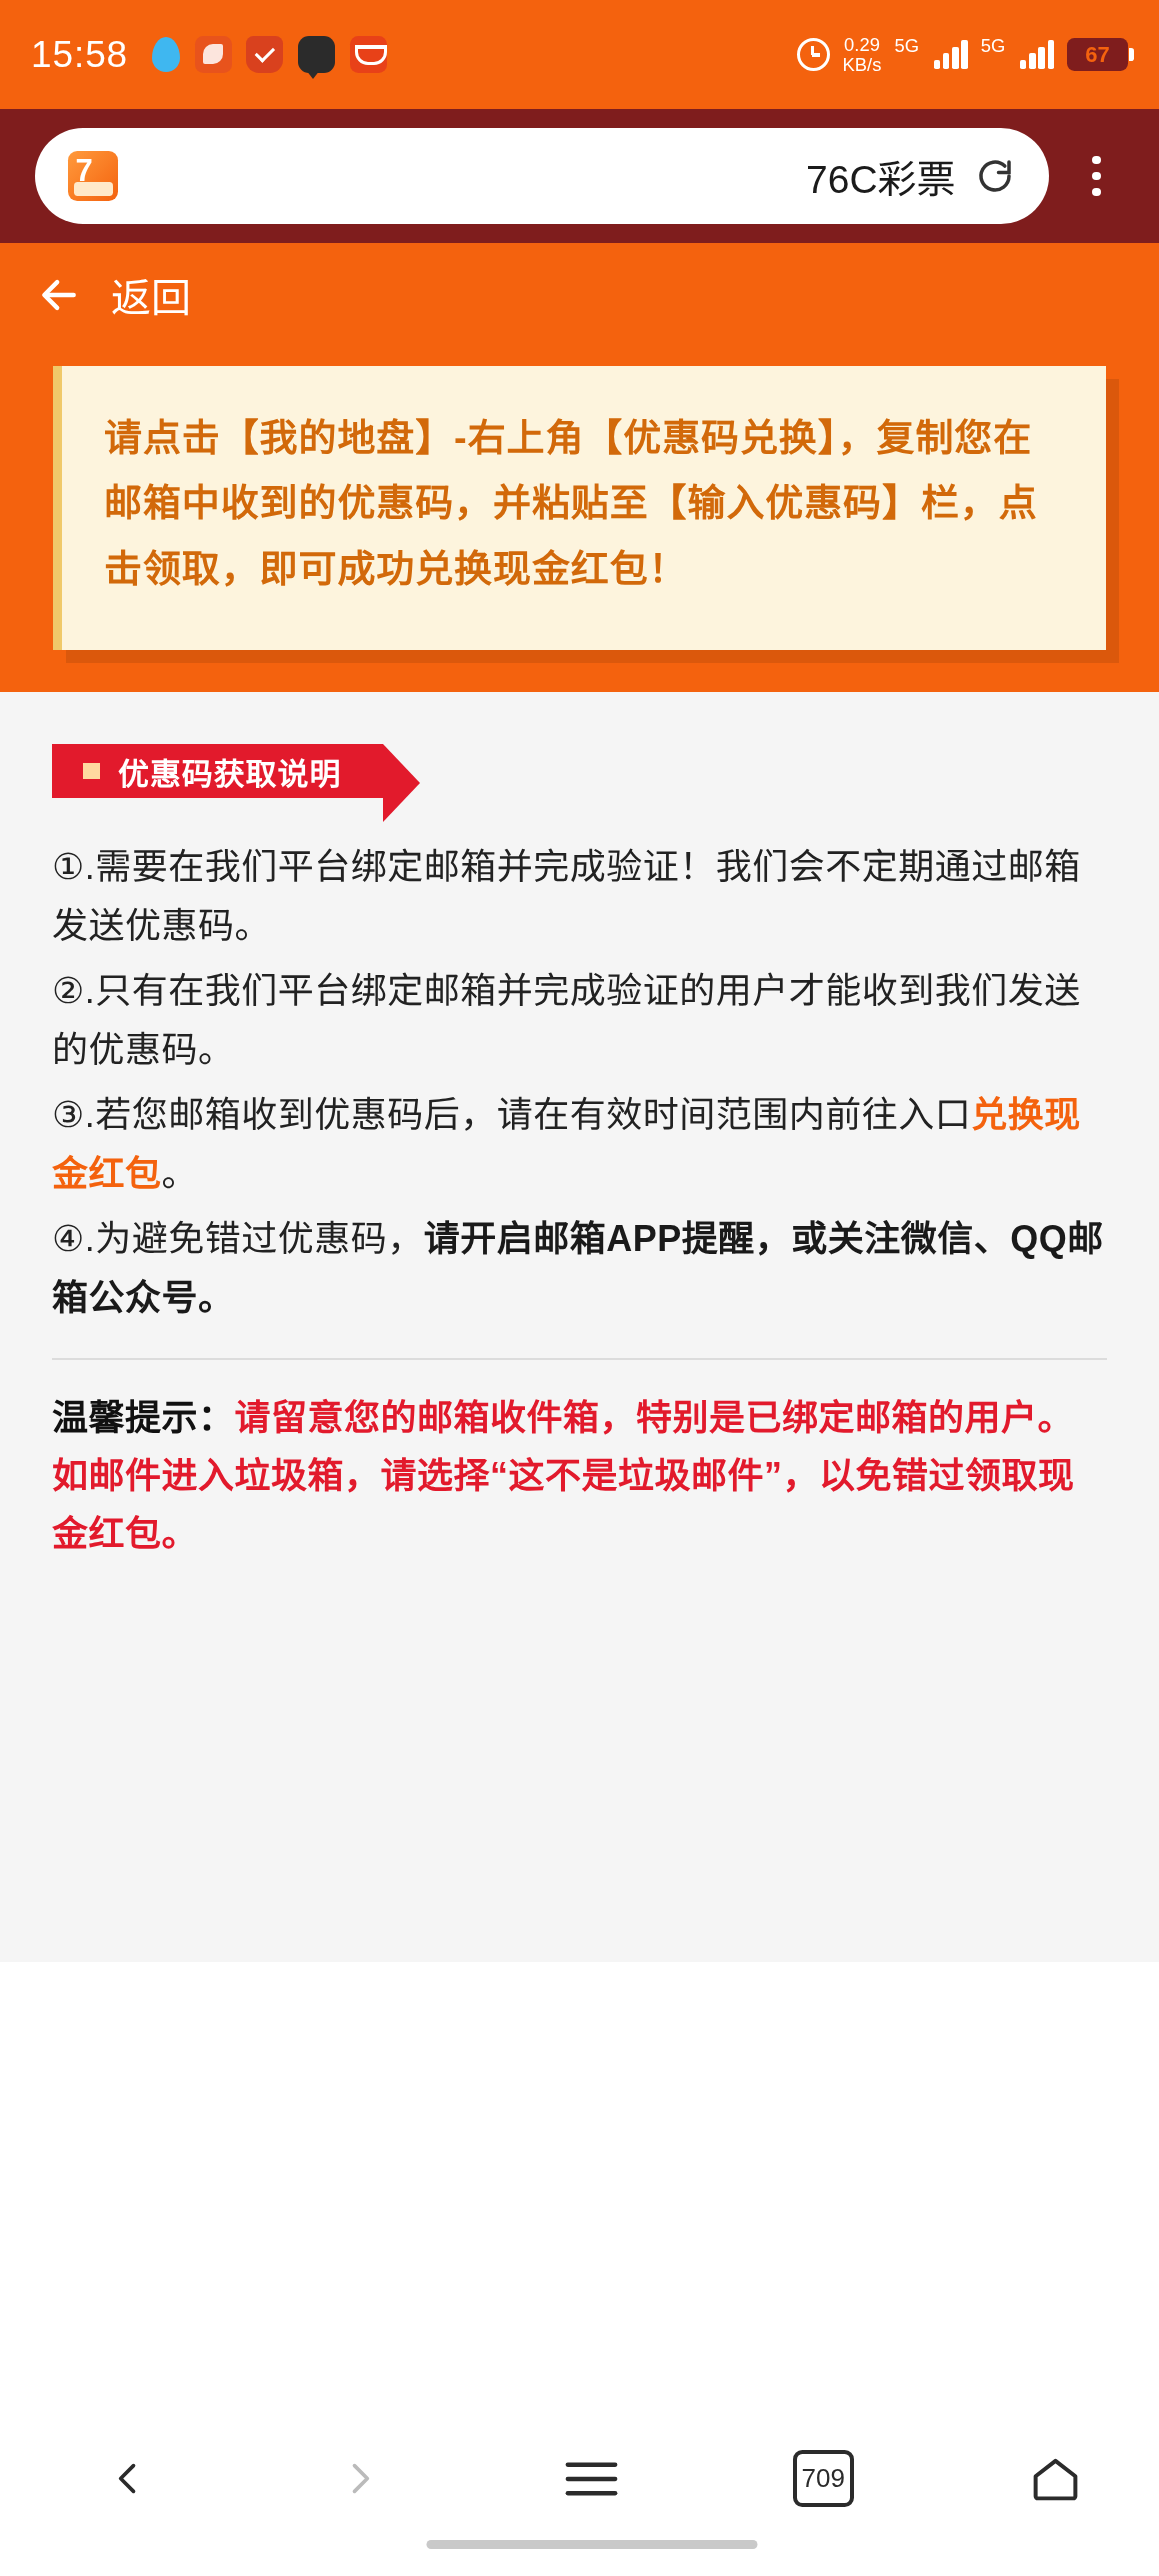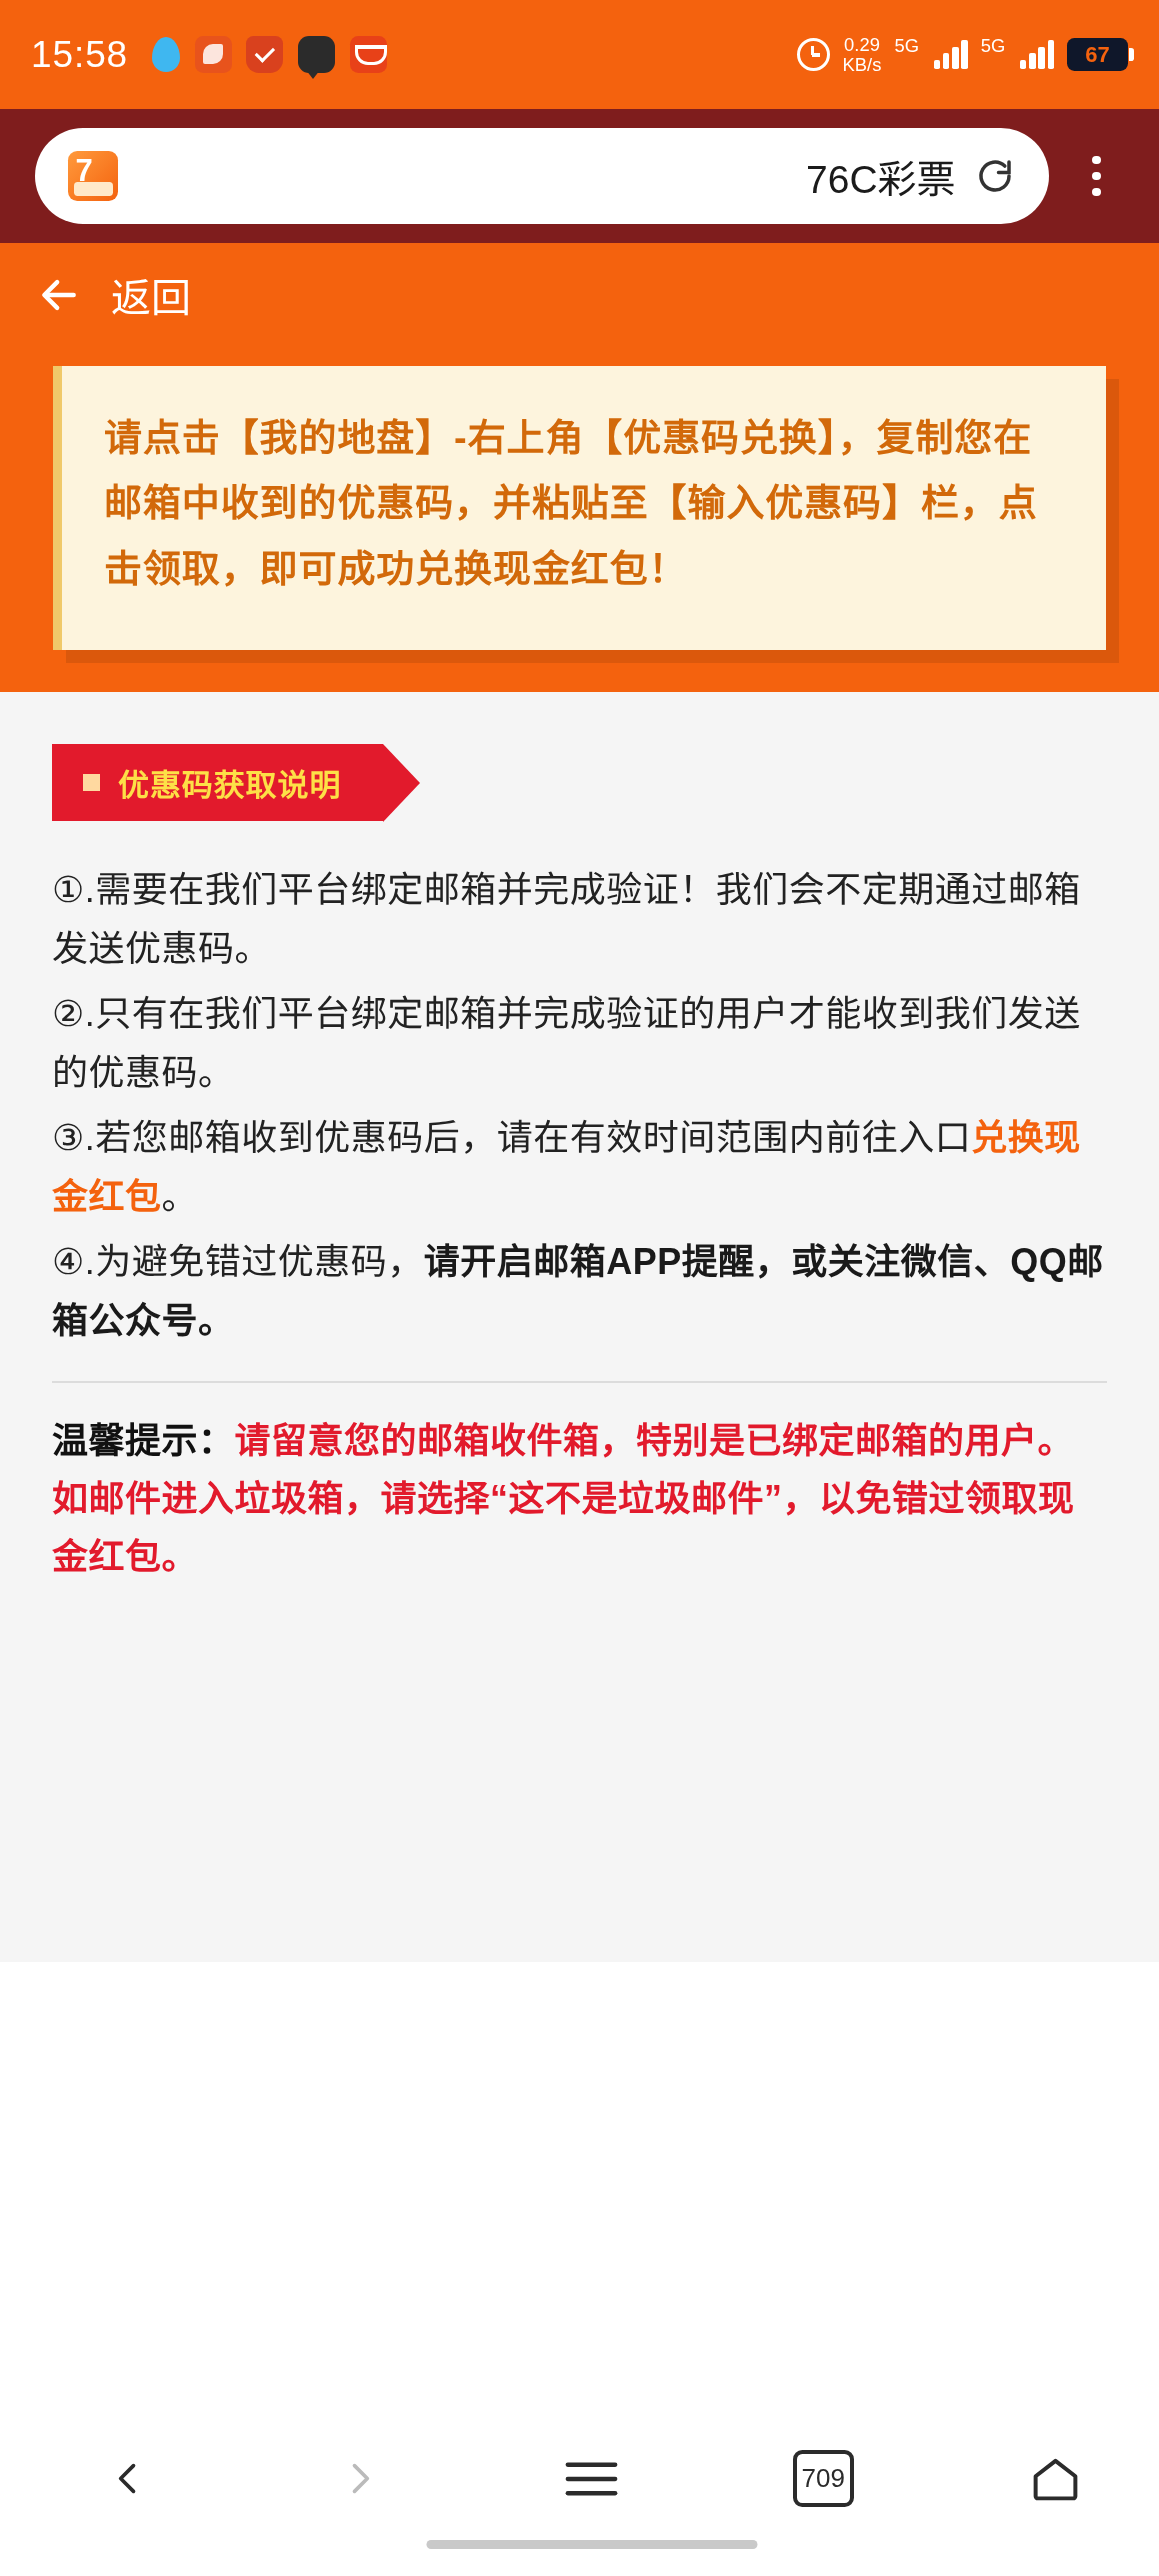--- a/index.html
+++ b/index.html
@@ -84,21 +84,21 @@
   .alarm-icon::before { width: 3.7px; height: 9.2px; left: 11px; top: 4.6px; }
   .alarm-icon::after { width: 8.3px; height: 3.7px; left: 12px; top: 12px; }
   .net-speed {
     font-size: 18.4px; line-height: 20px; text-align: center; color: #fff;
   }
   .sig-group { display: flex; align-items: flex-end; gap: 2.8px; }
   .sig-label { font-size: 18.4px; color: #fff; margin-right: 1.8px; align-self: flex-start; }
   .bar { width: 6.4px; background: #ffffff; border-radius: 1.8px; }
   .bar.b1 { height: 9.2px; } .bar.b2 { height: 15.6px; } .bar.b3 { height: 22px; } .bar.b4 { height: 28.5px; }
   .battery {
-    width: 61px; height: 33px; border-radius: 7.4px; background: #0f172a;
+    width: 61px; height: 33px; border-radius: 7.4px; background: #7f1d1d;
     color: #f4620e; font-size: 22px; font-weight: bold;
     display: flex; align-items: center; justify-content: center;
     position: relative;
   }
   .battery::after {
     content: ""; position: absolute; right: -6.4px; top: 10px;
     width: 5.5px; height: 13px; background: #ffffff; border-radius: 0 2.8px 2.8px 0;
   }
 
   
@@ -186,22 +186,22 @@
   .content {
     background: #f5f5f5;
     padding: 52px 52px 37px 52px;
     min-height: 1270px;
   }
   .section-ribbon {
     display: inline-flex;
     align-items: center;
     gap: 18.4px;
     background: #e21a2c;
-    color: #fde047;
-    height: 77px;
+    color: #ffffff;
+    height: 54px;
     padding: 0 42px 0 31px;
     position: relative;
     margin-bottom: 31px;
   }
   .section-ribbon::after {
     content: "";
     position: absolute; right: -37px; top: 0;
     border-top: 39px solid transparent;
     border-bottom: 39px solid transparent;
     border-left: 37px solid #e21a2c;

